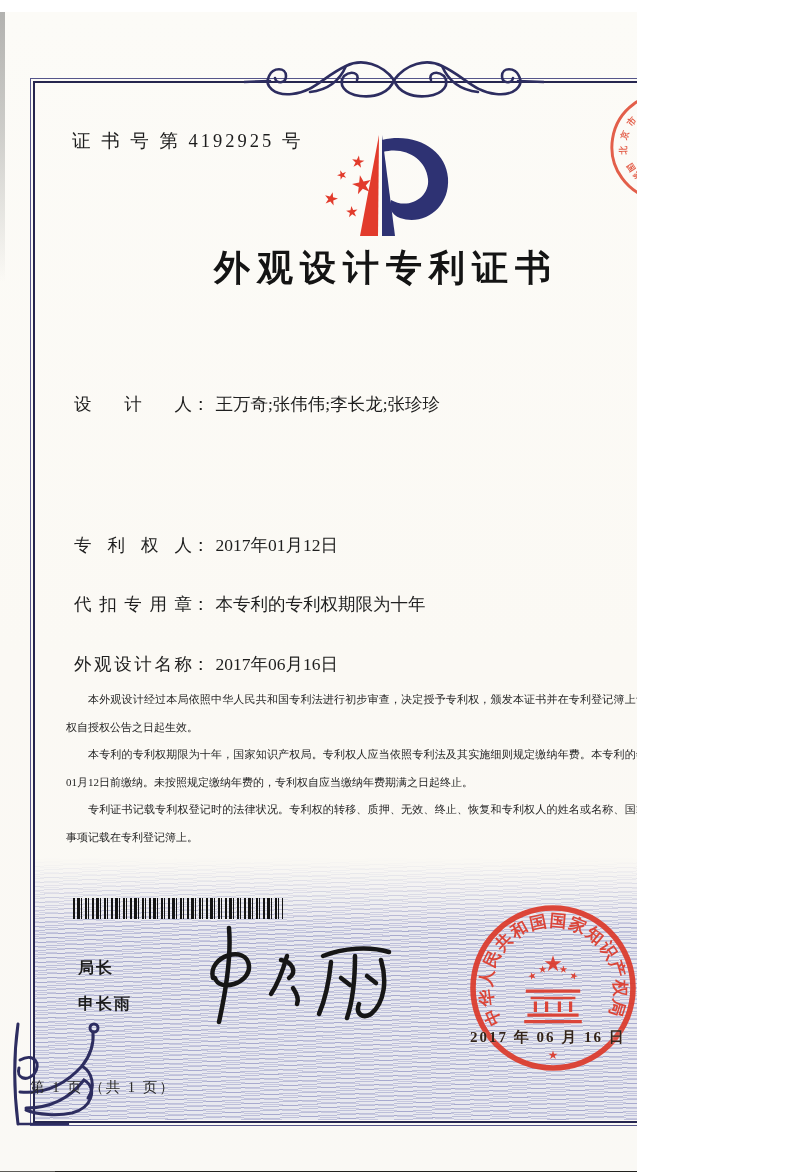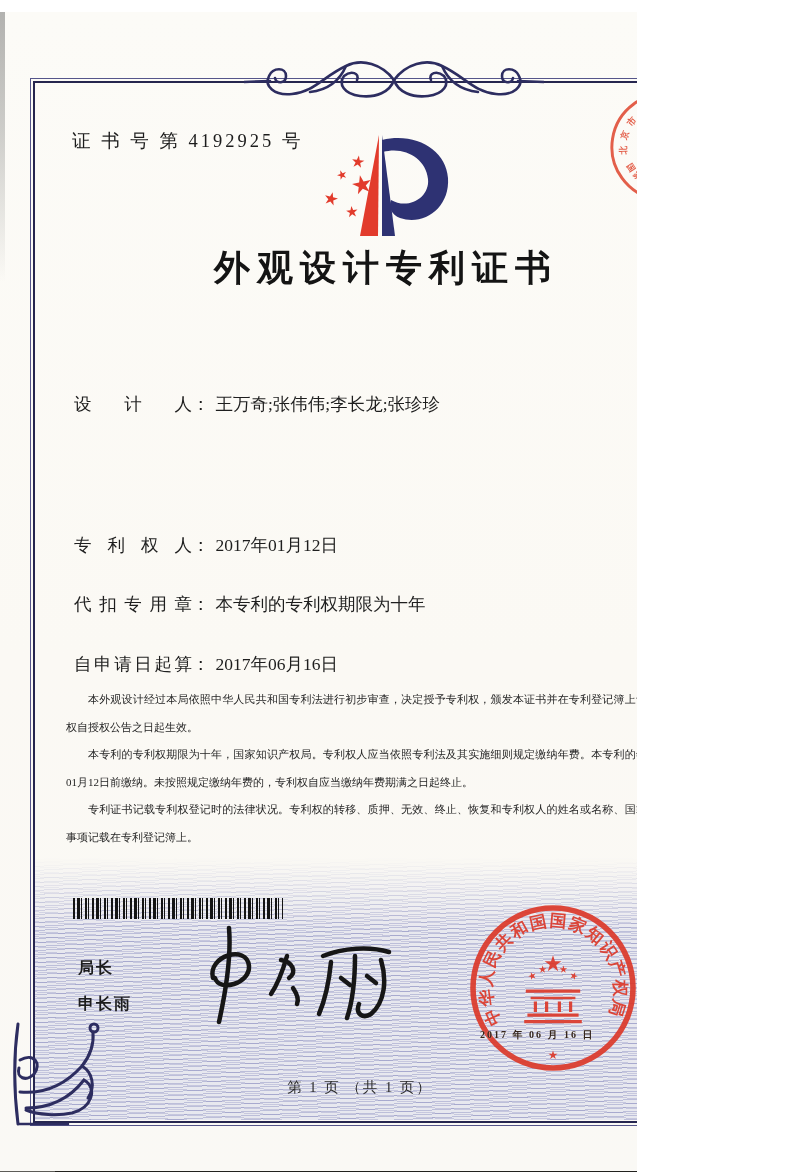--- a/index.html
+++ b/index.html
@@ -38,24 +38,24 @@
            background:repeating-linear-gradient(90deg,
              #141414 0 2px,rgba(0,0,0,0) 2px 4px,
              #141414 4px 7px,rgba(0,0,0,0) 7px 8px,
              #141414 8px 9px,rgba(0,0,0,0) 9px 12px,
              #141414 12px 14px,rgba(0,0,0,0) 14px 15px,
              #141414 15px 16px,rgba(0,0,0,0) 16px 19px);}
   .officer{position:absolute;left:78px;font-family:"Liberation Sans","DejaVu Sans",sans-serif;
            font-weight:700;font-size:16px;color:#1d1d1d;letter-spacing:2px;z-index:3;}
   .signature{position:absolute;left:185px;top:910px;z-index:3;}
   .seal{position:absolute;left:465px;top:888px;z-index:3;opacity:.92;}
-  .seal-date{position:absolute;left:480px;top:1016px;z-index:4;font-size:10px;font-weight:700;
+  .seal-date{position:absolute;left:470px;top:1016px;z-index:4;font-size:15px;font-weight:700;
              letter-spacing:2px;color:#33241a;text-shadow:0 0 2px rgba(255,255,255,.55);white-space:nowrap;}
   .tax-stamp{position:absolute;left:606px;top:76px;transform:rotate(9deg);opacity:.88;z-index:3;}
-  .footer{position:absolute;left:30px;top:1066px;width:660px;text-align:center;
+  .footer{position:absolute;left:30px;top:1066px;width:660px;text-align:left;
           font-size:14.5px;letter-spacing:2px;color:#2a2a2a;font-family:Liberation Serif, serif;}
 </style>
 </head>
 <body>
 
 <div class="page">
 
   <svg width="0" height="0" style="position:absolute">
     <defs>
       <polygon id="st" points="0,-1 0.225,-0.31 0.95,-0.31 0.36,0.12 0.59,0.81 0,0.38 -0.59,0.81 -0.36,0.12 -0.95,-0.31 -0.225,-0.31"></polygon>
@@ -116,21 +116,21 @@
   <div class="field" style="top:380px">
     <span class="f-label">设计人</span><span class="f-colon">：</span><span class="f-value">王万奇;张伟伟;李长龙;张珍珍</span>
   </div>
   <div class="field" style="top:521px">
     <span class="f-label">专利权人</span><span class="f-colon">：</span><span class="f-value">2017年01月12日</span>
   </div>
   <div class="field" style="top:580px">
     <span class="f-label">代扣专用章</span><span class="f-colon">：</span><span class="f-value">本专利的专利权期限为十年</span>
   </div>
   <div class="field" style="top:640px">
-    <span class="f-label">自申请日起算</span><span class="f-colon">：</span><span class="f-value">2017年06月16日</span>
+    <span class="f-label">外观设计名称</span><span class="f-colon">：</span><span class="f-value">2017年06月16日</span>
   </div>
 
   <div class="paras">
     <p>本外观设计经过本局依照中华人民共和国专利法进行初步审查，决定授予专利权，颁发本证书并在专利登记簿上予以登记。专利权自授权公告之日起生效。</p>
     <p>本专利的专利权期限为十年，国家知识产权局。专利权人应当依照专利法及其实施细则规定缴纳年费。本专利的年费应当在每年01月12日前缴纳。未按照规定缴纳年费的，专利权自应当缴纳年费期满之日起终止。</p>
     <p>专利证书记载专利权登记时的法律状况。专利权的转移、质押、无效、终止、恢复和专利权人的姓名或名称、国籍、地址变更等事项记载在专利登记簿上。</p>
   </div>
 
   <div class="barcode"></div>
 

